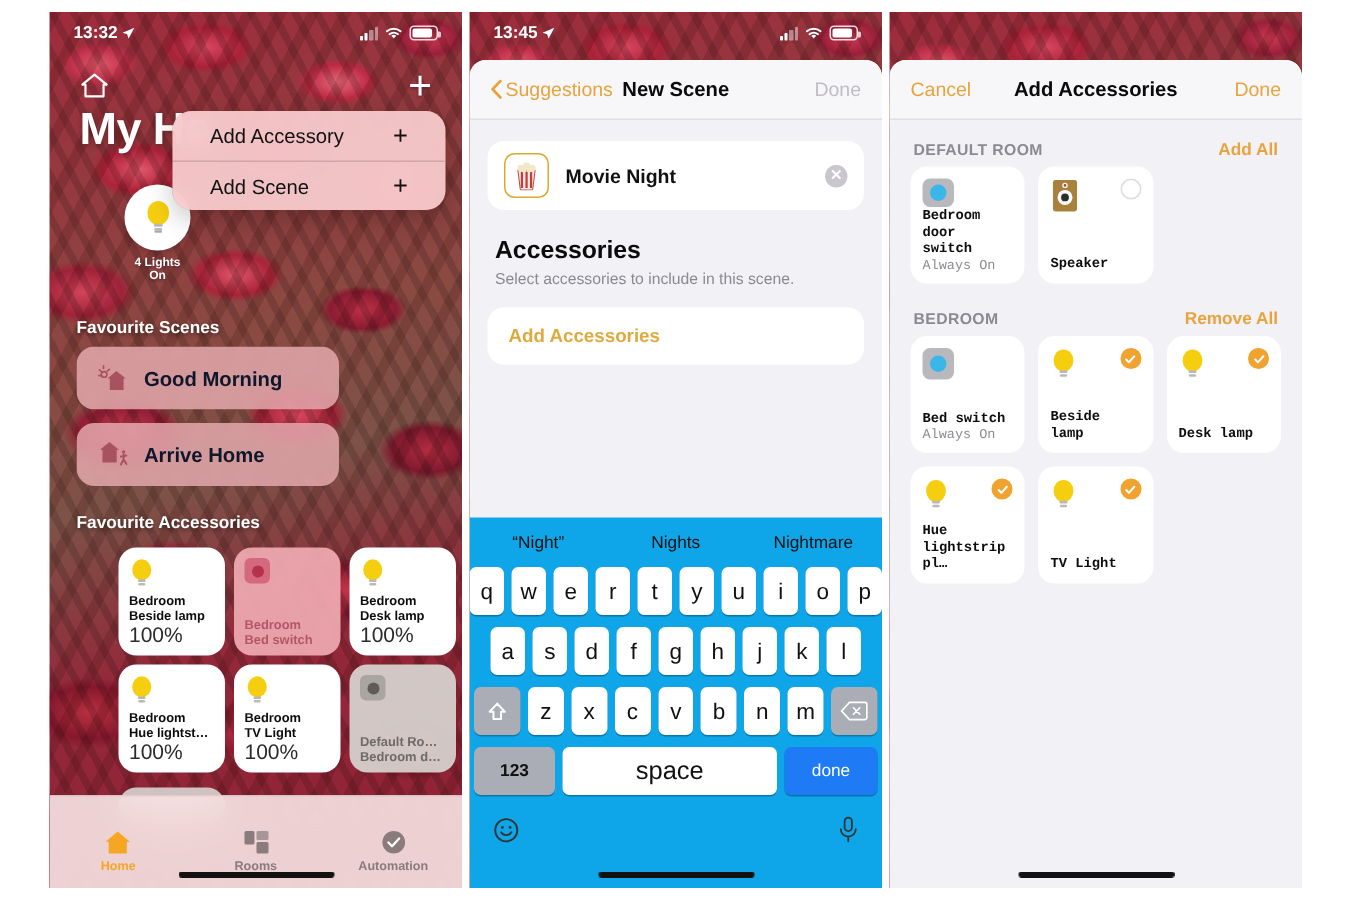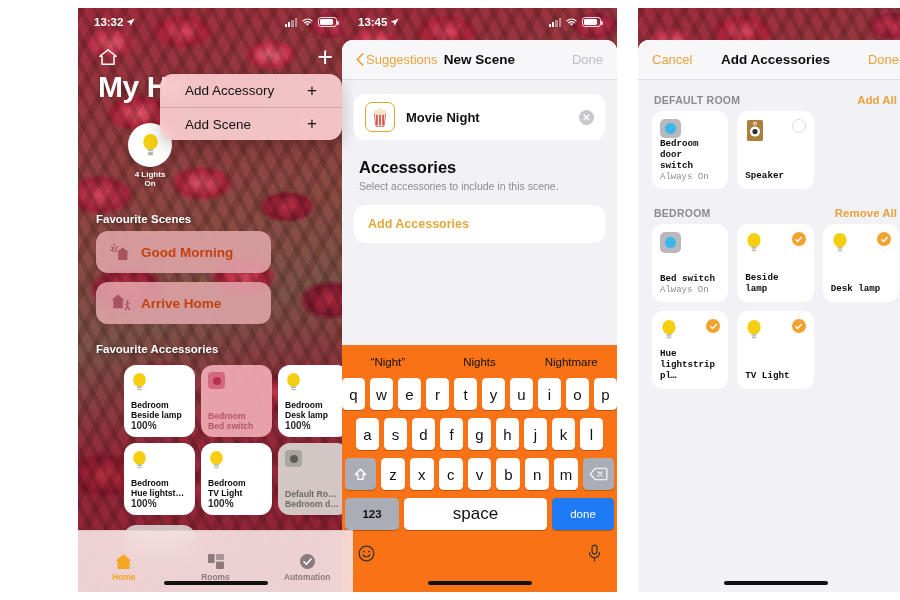--- a/index.html
+++ b/index.html
@@ -3,24 +3,24 @@
 <meta charset="utf-8">
 <style>
   * { box-sizing: border-box; margin:0; padding:0; }
   html,body { width:900px; height:600px; background:#ffffff; overflow:hidden; }
   body { font-family:"Liberation Sans", sans-serif; -webkit-font-smoothing:antialiased; }
 
   .stage { position:relative; width:900px; height:600px; background:#fff; }
 
   .phone {
     position:absolute; top:8px; height:584px; width:275px;
-    overflow:hidden; background:#f2f1f6;margin-left:45px;
+    overflow:hidden; background:#f2f1f6;
   }
   #phone1 { left:33px; }
-  #phone2 { left:297px; }
+  #phone2 { left:313px; }
   #phone3 { left:593px; }
 
   
   .wall {
     position:absolute; inset:0;
     background-color:#b0283c;
     background-image:
       radial-gradient(ellipse 34px 20px at 12% 6%, #e05a6a 0%, #c0304a 55%, rgba(140,30,50,0) 75%),
       radial-gradient(ellipse 40px 22px at 38% 4%, #d8475f 0%, #a92237 60%, rgba(140,30,50,0) 80%),
       radial-gradient(ellipse 36px 20px at 70% 8%, #e8687a 0%, #bb2b43 58%, rgba(140,30,50,0) 78%),
@@ -88,33 +88,33 @@
     box-shadow:0 2px 6px rgba(0,0,0,.2); }
   .lb-text { margin-top:3px; font-size:8px; font-weight:700; color:#fff; line-height:1.15;
     text-shadow:0 1px 2px rgba(0,0,0,.45); }
 
   .sect-head { position:absolute; left:18px; color:#fff; font-size:11.5px; font-weight:800;
     text-shadow:0 1px 3px rgba(0,0,0,.45); z-index:5; }
 
   .scene-pill { position:absolute; left:18px; width:175px; height:42px; z-index:5;
     background:rgba(235,175,180,.80); border-radius:12px; display:flex; align-items:center;
     gap:9px; padding:0 14px; backdrop-filter:blur(6px); }
-  .scene-pill span.lbl { font-size:13.5px; font-weight:600; color:#c2410c; }
+  .scene-pill span.lbl { font-size:13.5px; font-weight:600; color:#0f172a; }
 
   .acc-grid { position:absolute; left:46px; top:357px; width:225px; z-index:5;
     display:grid; grid-template-columns:repeat(3, 1fr); gap:6px; }
   .acc-tile { height:72px; border-radius:12px; padding:7px 7px 6px; position:relative;
     display:flex; flex-direction:column; justify-content:space-between; overflow:hidden; }
   .acc-tile.on  { background:#fff; }
   .acc-tile.sw  { background:rgba(240,170,178,.93); }
   .acc-tile.off { background:rgba(216,212,208,.93); }
   .acc-name { font-size:8.6px; font-weight:800; line-height:1.18; color:#0d0d0d; }
   .acc-tile.sw  .acc-name { color:#b3566a; }
   .acc-tile.off .acc-name { color:#6e6a68; font-weight:700; }
-  .acc-state { font-size:10px; color:#2b2b2b; font-weight:700; }
+  .acc-state { font-size:14px; color:#2b2b2b; font-weight:400; }
   .bulb { width:17px; height:22px; }
   .sqicon { width:17px; height:17px; border-radius:4px; display:flex; align-items:center; justify-content:center; }
 
   .acc-partial { position:absolute; left:46px; top:517px; width:71px; height:24px;
     background:rgba(216,212,208,.9); border-radius:12px; z-index:5; }
 
   .tabbar { position:absolute; left:0; right:0; bottom:0; height:62px; z-index:25;
     background:rgba(246,225,225,.92); backdrop-filter:blur(14px);
     display:flex; align-items:flex-start; padding-top:22px;
     border-top:.5px solid rgba(0,0,0,.07); }
@@ -144,21 +144,21 @@
   .row-card .nm { font-size:13px; font-weight:800; color:#111; }
   .clear-x { margin-left:auto; width:15px; height:15px; border-radius:50%; background:#c9c7cd;
     color:#fff; font-size:10px; display:flex; align-items:center; justify-content:center; font-weight:700; }
 
   .sec-title { margin:18px 0 0 17px; font-size:16.5px; font-weight:800; color:#0b0b0b; }
   .sec-sub { margin:3px 0 0 17px; font-size:10.5px; color:#8a8a90; }
   .add-card { margin:13px 12px 0; background:#fff; border-radius:11px; height:38px;
     display:flex; align-items:center; padding:0 14px; font-size:12.5px; color:#e0a93c; font-weight:600; }
 
   
-  .kb { position:absolute; left:0; right:0; bottom:0; background:#f97316; z-index:20;
+  .kb { position:absolute; left:0; right:0; bottom:0; background:#0ea5e9; z-index:20;
     padding-bottom:24px; }
   .kb-sugg { height:33px; display:flex; align-items:center; }
   .kb-sugg div { flex:1; text-align:center; font-size:11.5px; color:#111; position:relative; }
   .kb-sugg div + div::before { content:""; position:absolute; left:0; top:6px; bottom:6px;
     width:1px; background:rgba(0,0,0,.14); }
   .kb-rows { padding:0 3px; }
   .kb-row { display:flex; justify-content:center; gap:5px; margin-bottom:8px; }
   .key { background:#fff; border-radius:4.5px; height:32px; min-width:23px; flex:1;
     display:flex; align-items:center; justify-content:center; font-size:15px; color:#111;
     box-shadow:0 1px 0 rgba(0,0,0,.28); }

